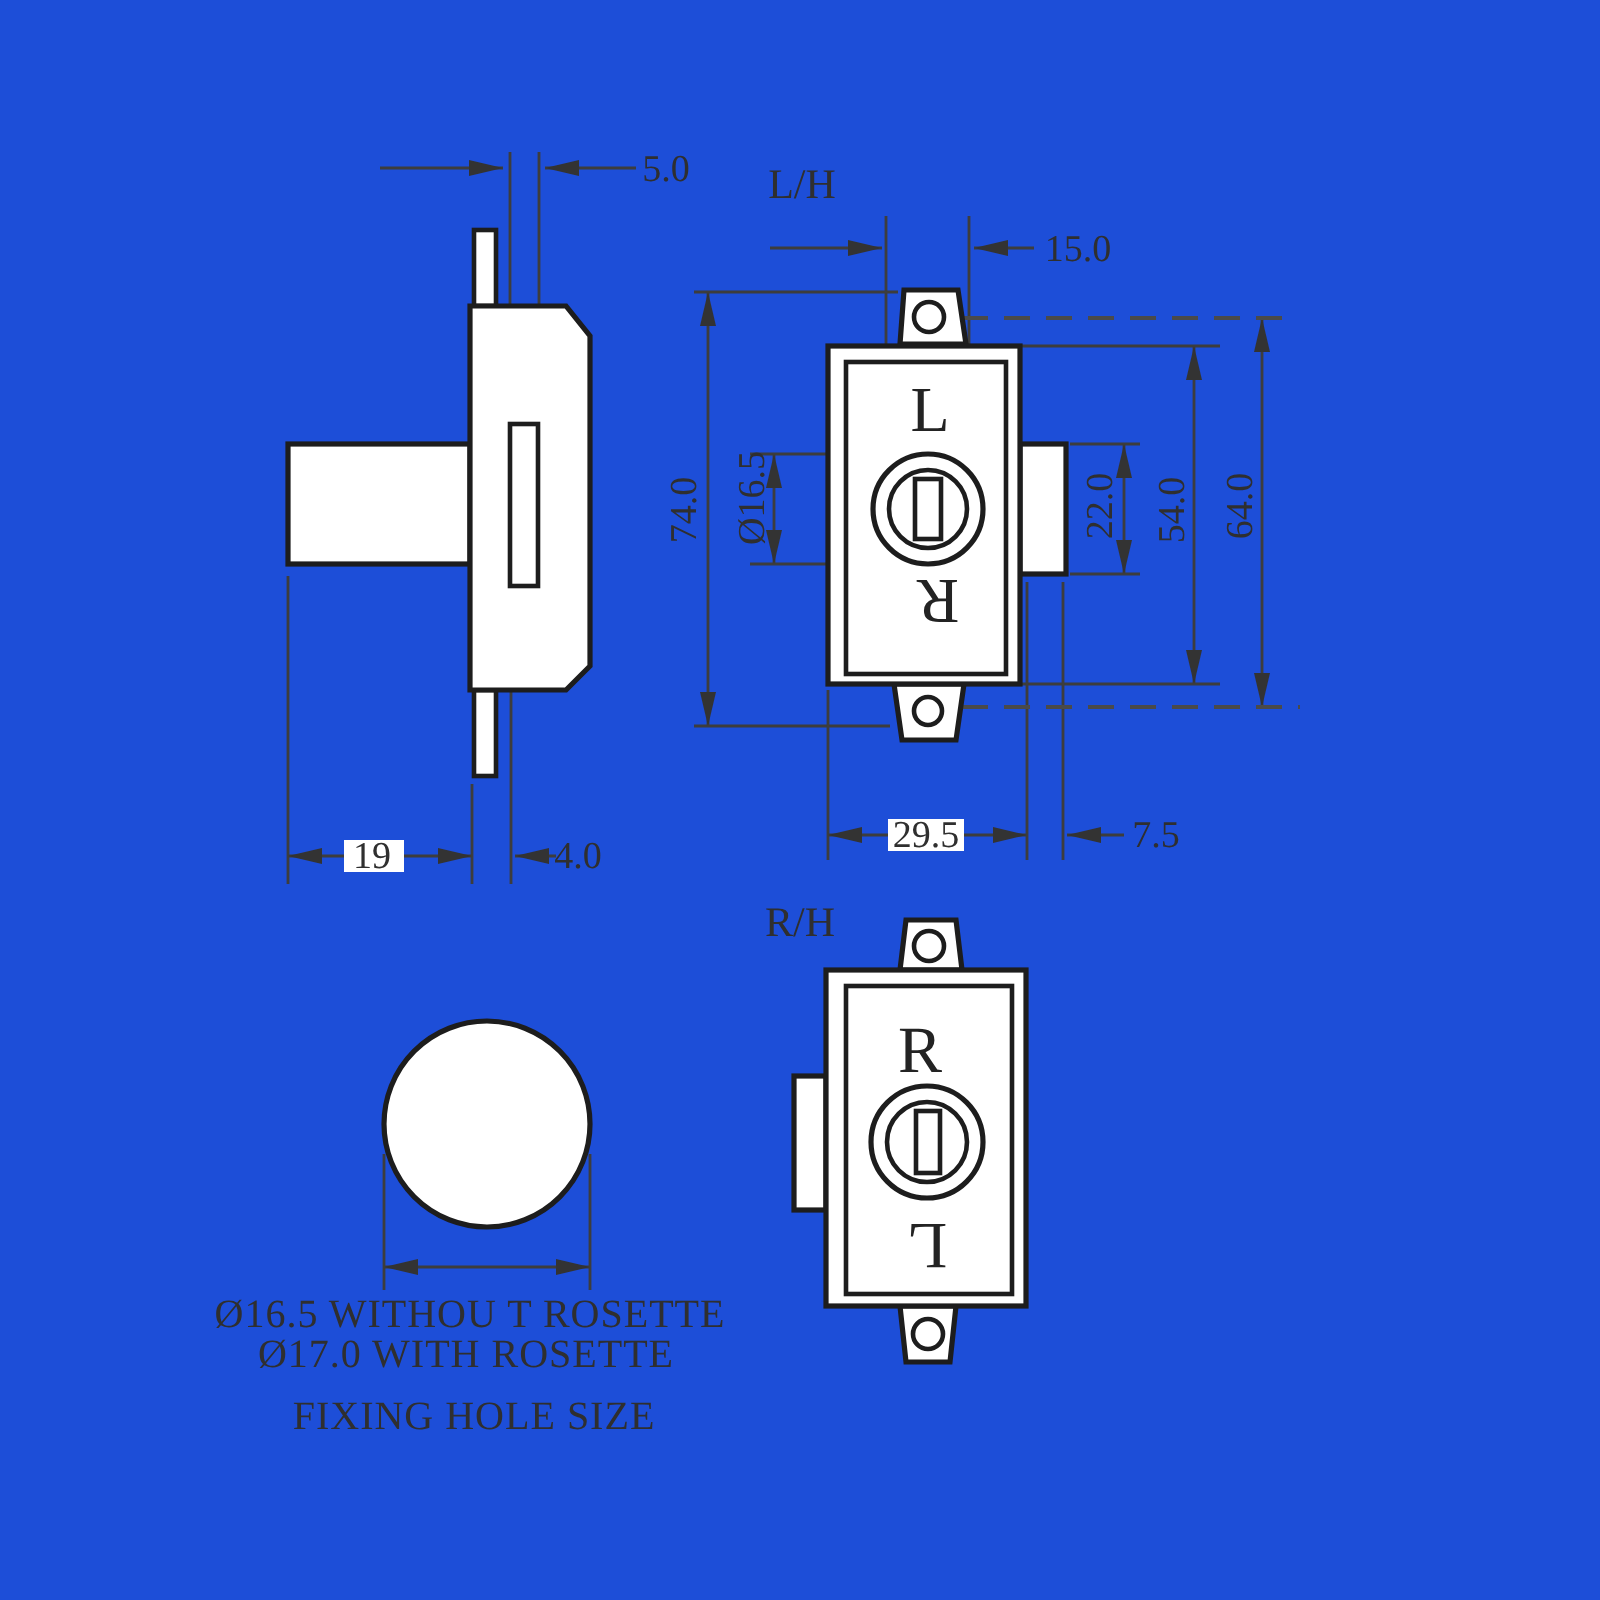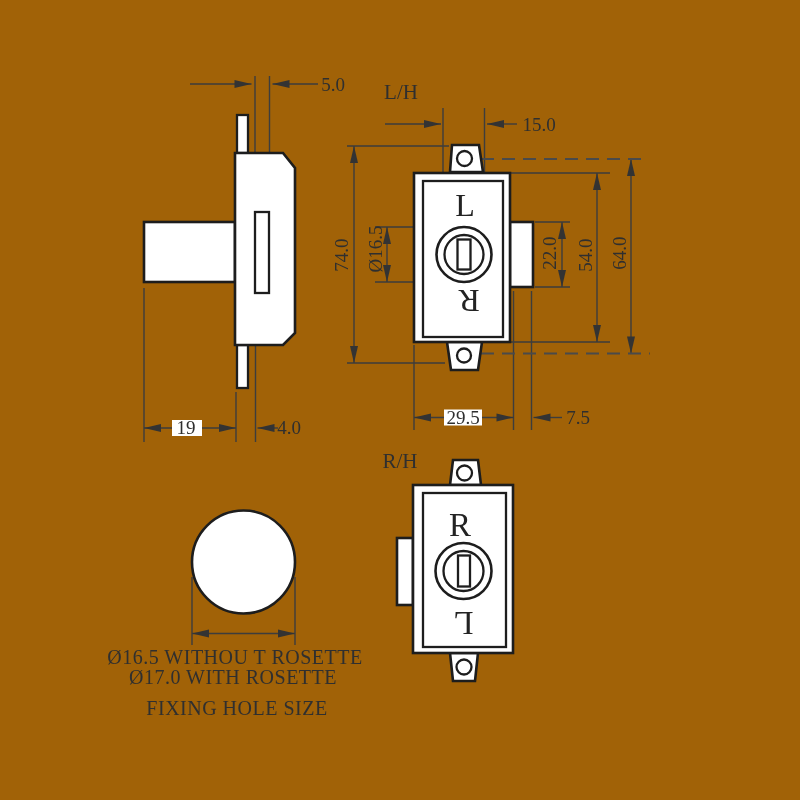--- a/index.html
+++ b/index.html
@@ -1,16 +1,16 @@
 <!DOCTYPE html>
 <html><head>
 <meta charset="utf-8">
 <style>
   html,body{margin:0;padding:0;background:#fff;}
-  .stage{position:relative;width:800px;height:800px;background:#a16207;overflow:hidden;}
+  .stage{position:relative;width:800px;height:800px;background:#1d4ed8;overflow:hidden;}
   svg{display:block;}
   .outline{stroke:#1d1d1d;stroke-width:2.6;fill:#ffffff;}
   .outline-thin{stroke:#1d1d1d;stroke-width:2.3;fill:#ffffff;}
   .nofill{fill:none;}
   .dim{stroke:#3d3d3d;stroke-width:1.4;fill:none;}
   .dash{stroke:#4a4a4a;stroke-width:2;fill:none;stroke-dasharray:13 8;}
   text{font-family:"Liberation Serif","DejaVu Serif",serif;fill:#2f2f2f;}
   .dimtext{font-size:19px;}
   .viewlabel{font-size:21px;}
   .locklet{font-size:32px;fill:#232323;}

